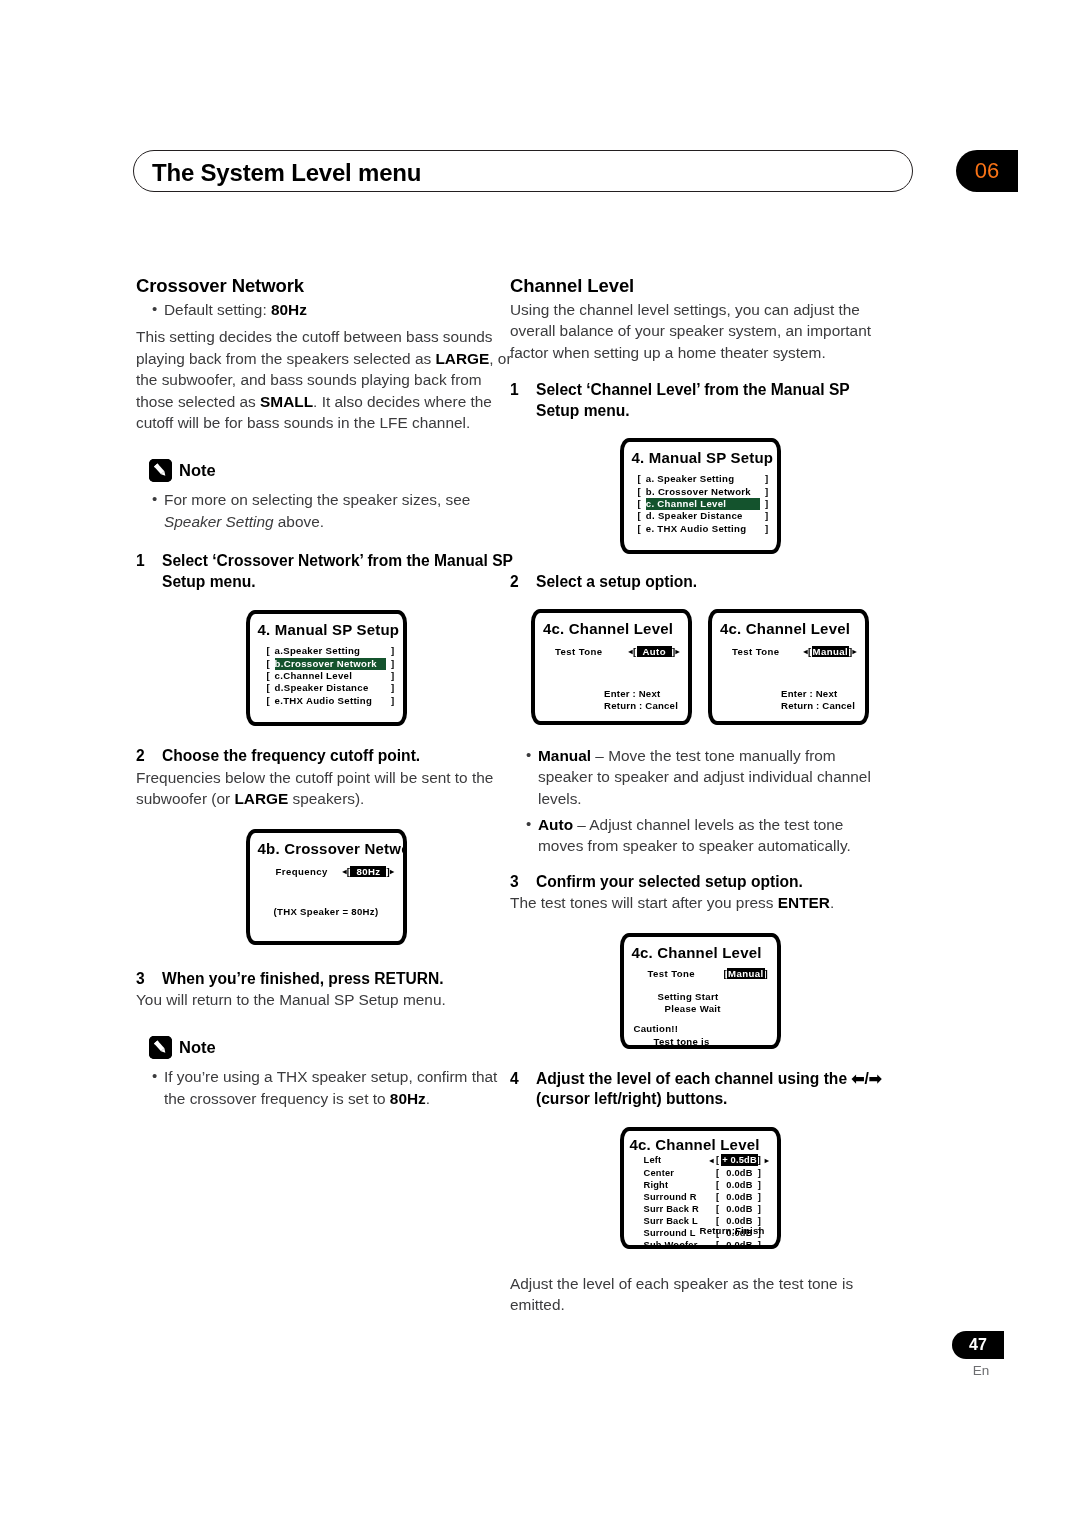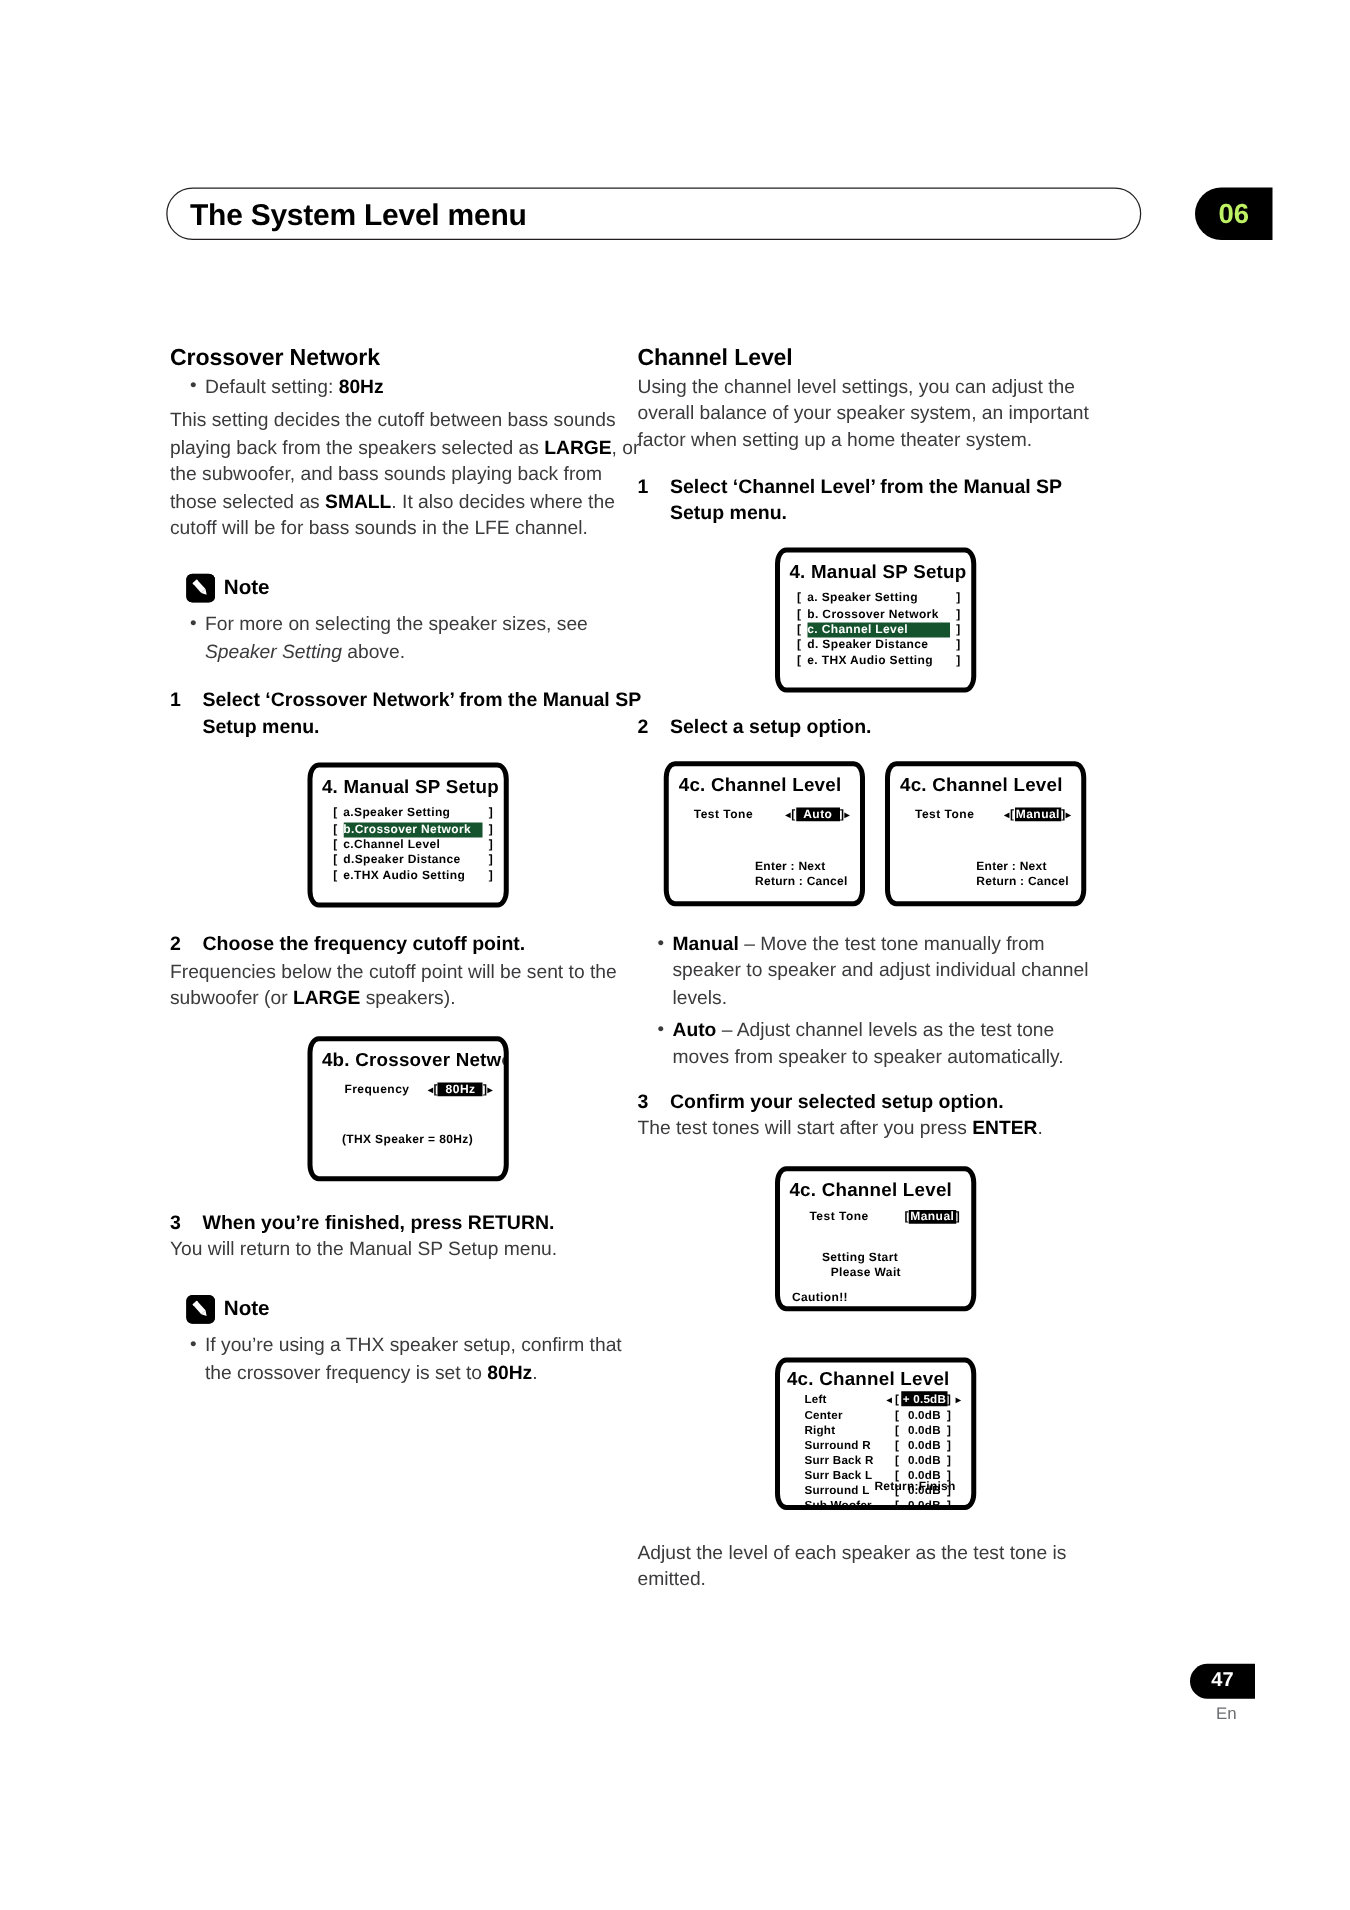--- a/index.html
+++ b/index.html
@@ -44,23 +44,23 @@
     color: #000;
   }
   .chapter-tab {
     position: absolute;
     left: 823px;
     top: 0px;
     width: 62px;
     height: 42px;
     background: #000;
     border-radius: 21px 0 0 21px;
-    color: #bef264;
+    color: #f97316;
     font-size: 22px;
-    font-weight: bold;
+    font-weight: normal;
     display: flex;
     align-items: center;
     justify-content: center;
   }
 
   
   .col {
     position: absolute;
     top: 275px;
     width: 380px;
@@ -513,32 +513,33 @@
   <div class="osd-wrap">
     <div class="osd" style="width:161px;height:116px">
       <div class="inner">
         <div class="osd-title">4c. Channel Level</div>
         <div class="tt-row" style="margin-left:16px;margin-top:7px">
           <span class="tt-label" style="width:76px">Test  Tone</span>
           <span>[</span>
           <span class="hl" style="padding:0 1px">Manual</span>
           <span>]</span>
         </div>
-        <div class="osd-line" style="margin-left:26px;margin-top:22px">Setting  Start</div>
+        <div class="osd-line" style="margin-left:26px;margin-top:12px">Setting  Start</div>
         <div class="osd-line" style="margin-left:33px">Please Wait</div>
         <div class="osd-line" style="margin-left:2px;margin-top:8px">Caution!!</div>
         <div class="osd-line" style="margin-left:22px">Test tone is</div>
         <div class="osd-line" style="margin-left:42px">output loudly.</div>
 
       </div>
     </div>
   </div>
 
   <div style="height:20px"></div>
 
+  <p class="step"><span class="num">4</span><span>Adjust the level of each channel using the </span><span>⬅</span><span>/</span><span>➡</span><span> (cursor left/right) buttons.</span></p>
 
 
   <div style="height:17px"></div>
 
   <div class="osd-wrap">
     <div class="osd" style="width:161px;height:122px">
       <div class="inner" style="padding:5px 6px">
         <div class="osd-title">4c. Channel Level</div>
         <div class="lvl-table">
           <div class="lvl-row sel">

